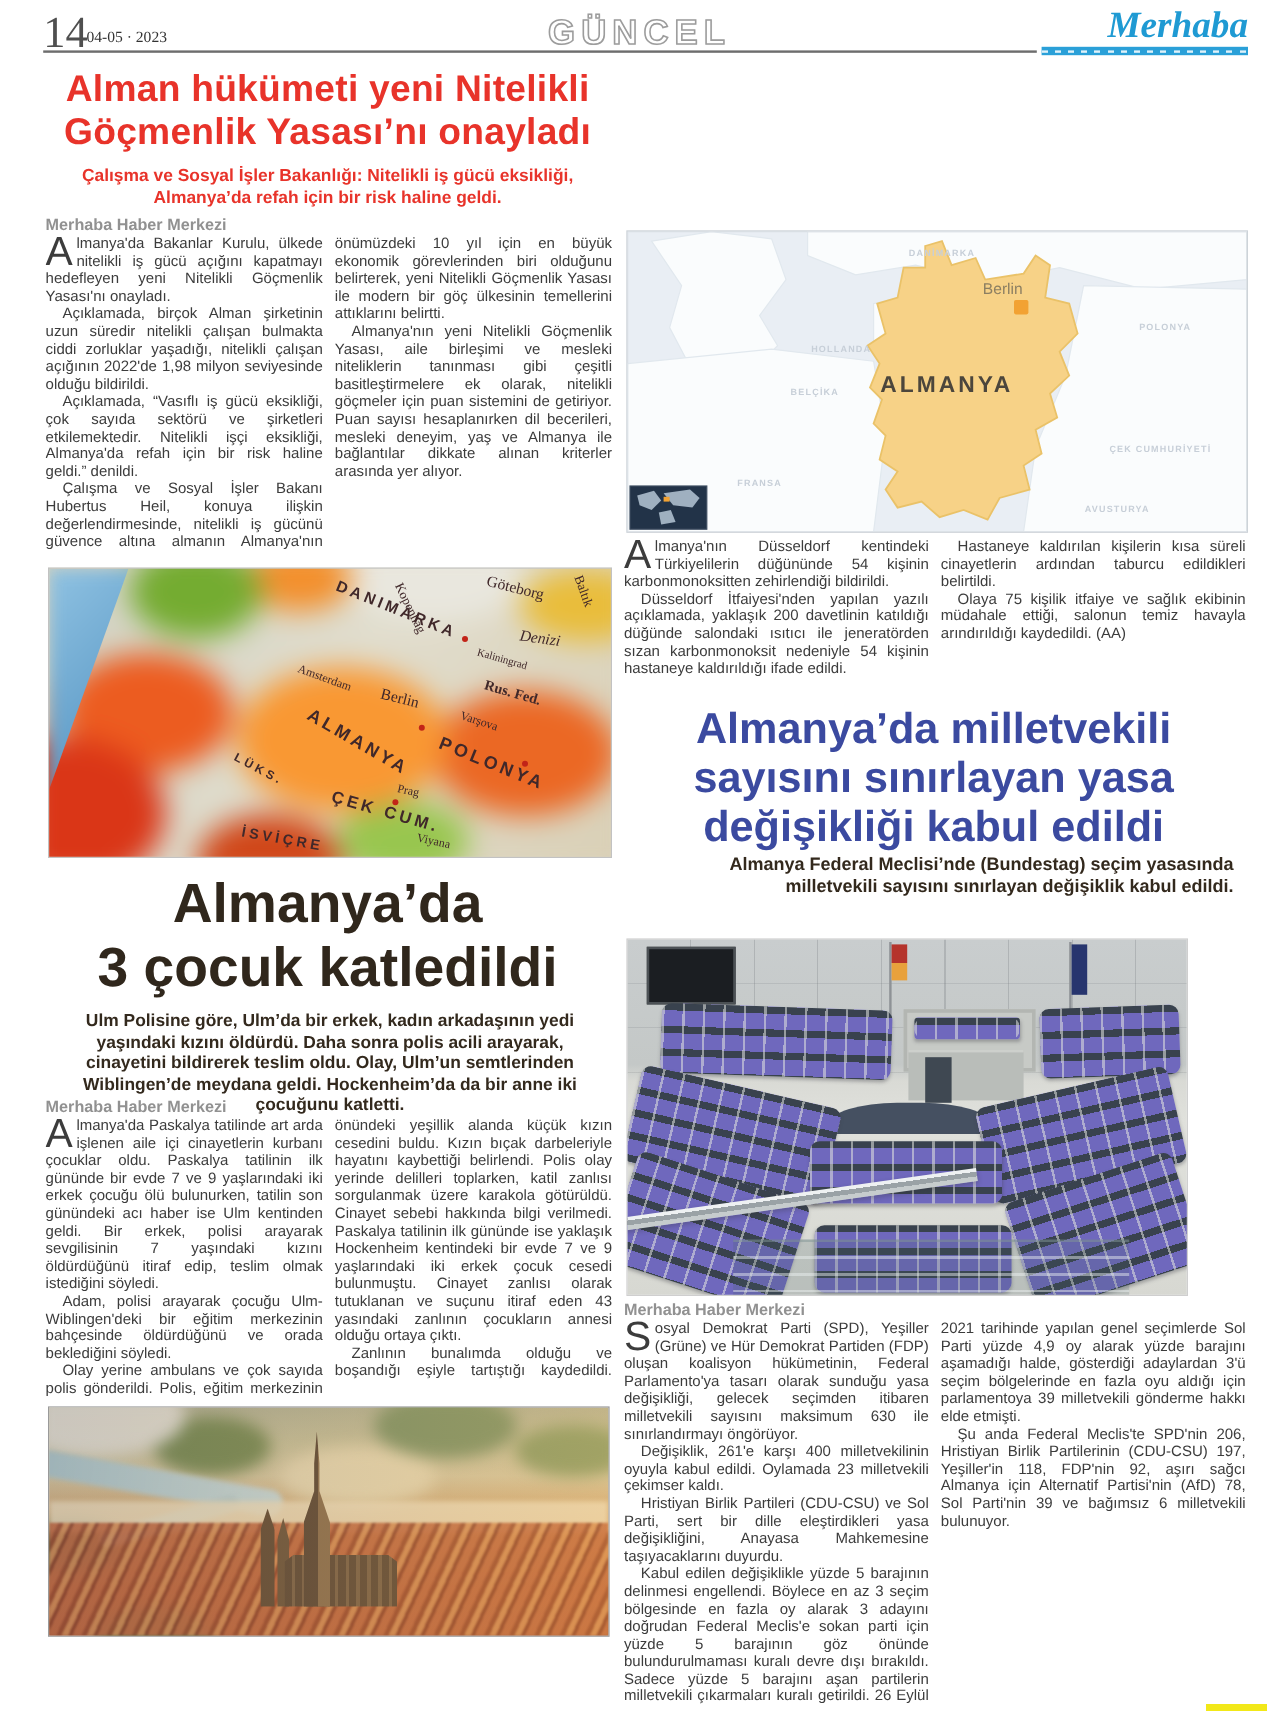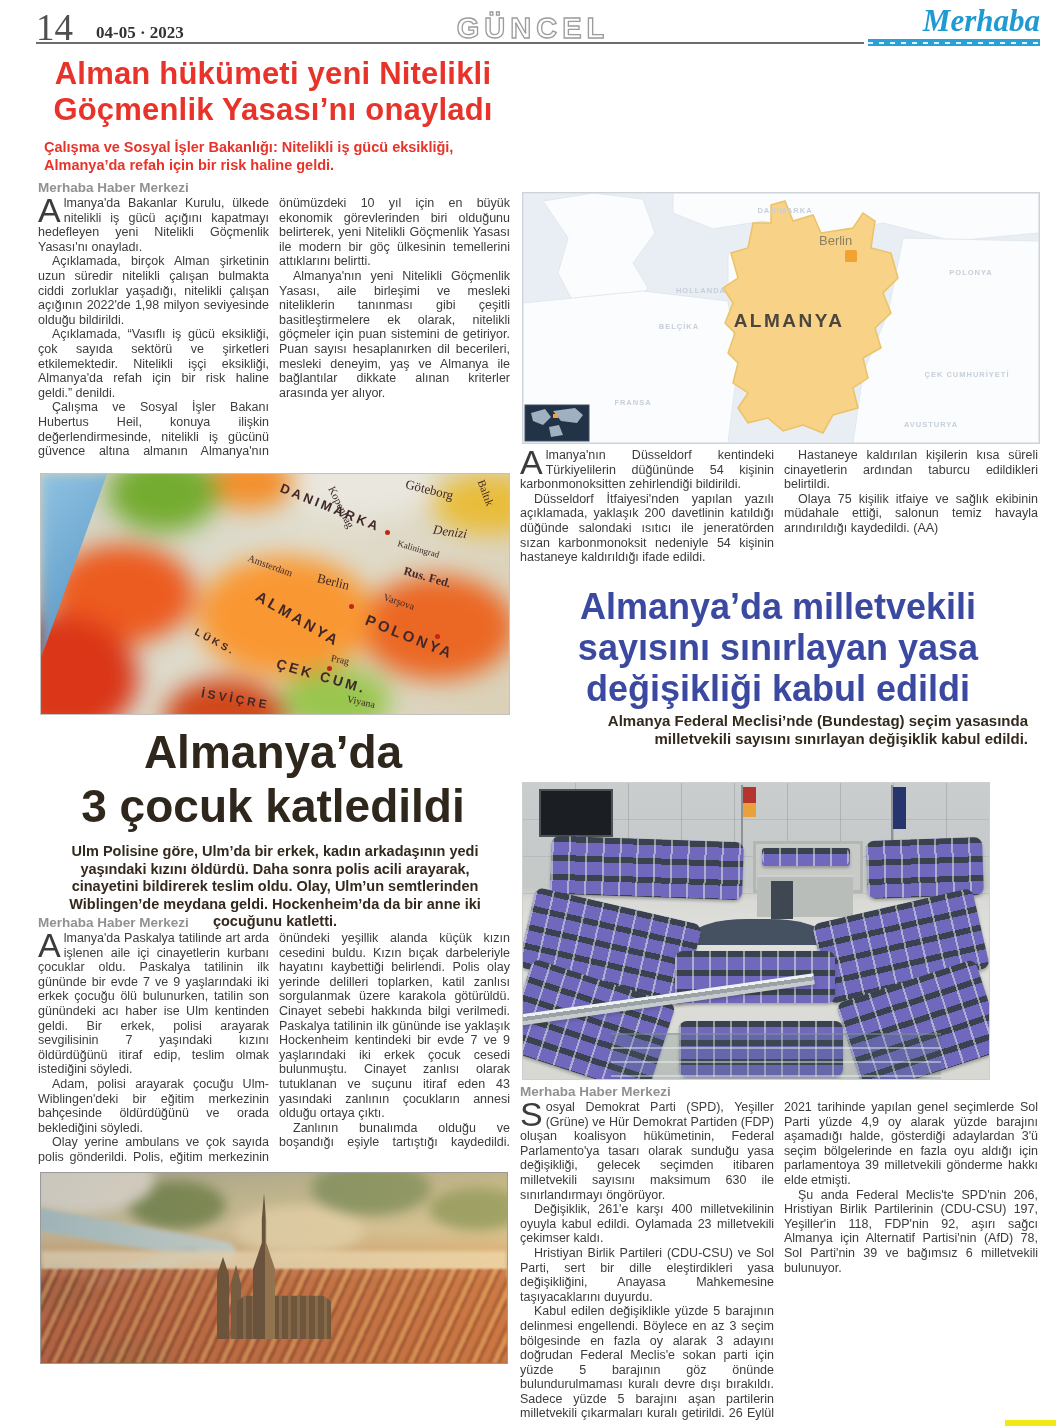--- a/index.html
+++ b/index.html
@@ -2,34 +2,34 @@
 <html lang="tr"><head>
 <meta charset="utf-8">
 <style>
   html,body{margin:0;padding:0;background:#ffffff;}
   .page{position:relative;width:1056px;height:1426px;background:#ffffff;overflow:hidden;
         font-family:"Liberation Sans",sans-serif;color:#3c3c3c;}
   .abs{position:absolute;}
 
   
   .pagenum{left:36px;top:6px;font-family:"Liberation Serif",serif;font-size:37px;font-weight:400;color:#4f4f4f;}
-  .pagedate{left:96px;top:23px;font-family:"Liberation Serif",serif;font-size:17px;font-weight:700;color:#333;}
+  .pagedate{left:72px;top:23px;font-family:"Liberation Serif",serif;font-size:13px;font-weight:400;color:#333;}
   .section{left:428px;top:12px;width:210px;text-align:center;font-size:29px;font-weight:700;
            letter-spacing:5px;color:#ffffff;-webkit-text-stroke:1.3px #9c9c9c;text-shadow:0 0 1px #b5b5b5;}
   .headrule{left:36px;top:42px;width:828px;height:2px;background:#6d6d6d;}
   .logo{left:872px;top:4px;width:168px;height:34px;text-align:right;font-family:"Liberation Serif",serif;
         font-style:italic;font-weight:700;font-size:31px;color:#1f9ad3;line-height:34px;}
   .logostrip{left:868px;top:39px;width:172px;height:7px;background:#2aa0d8;
         background-image:repeating-linear-gradient(90deg,rgba(255,255,255,.85) 0 5px,transparent 5px 11px);
         background-size:100% 2px;background-position:0 3px;background-repeat:no-repeat;}
 
   
   .hl{white-space:pre-line;text-align:center;font-weight:700;}
   .hl-red{left:36px;top:56px;width:474px;font-size:31px;line-height:36px;color:#e8332a;letter-spacing:.2px;}
-  .sub-red{left:44px;top:138px;width:458px;text-align:left;font-weight:700;font-size:14.5px;line-height:18px;color:#e8332a;}
+  .sub-red{left:44px;top:138px;width:458px;text-align:center;font-weight:700;font-size:14.5px;line-height:18px;color:#e8332a;}
   .hl-wedding{left:520px;top:62px;width:516px;font-size:33px;line-height:40px;color:#30271c;}
   .hl-children{left:36px;top:725px;width:474px;font-size:46px;line-height:54px;color:#30271c;}
   .sub-children{left:58px;top:843px;width:434px;text-align:center;font-weight:700;font-size:14.5px;line-height:17.5px;color:#33291d;}
   .hl-parl{left:518px;top:586px;width:520px;font-size:36px;line-height:41px;color:#3b4aa0;}
   .sub-parl{left:528px;top:712px;width:500px;text-align:right;font-weight:700;font-size:15px;line-height:18px;color:#33291d;}
   .byline{font-size:13.5px;font-weight:700;color:#919191;}
 
   
   .cols{columns:2;column-gap:10px;column-fill:auto;text-align:justify;font-size:12.5px;line-height:14.6px;
         color:#3c3c3c;overflow:hidden;hyphens:auto;}

